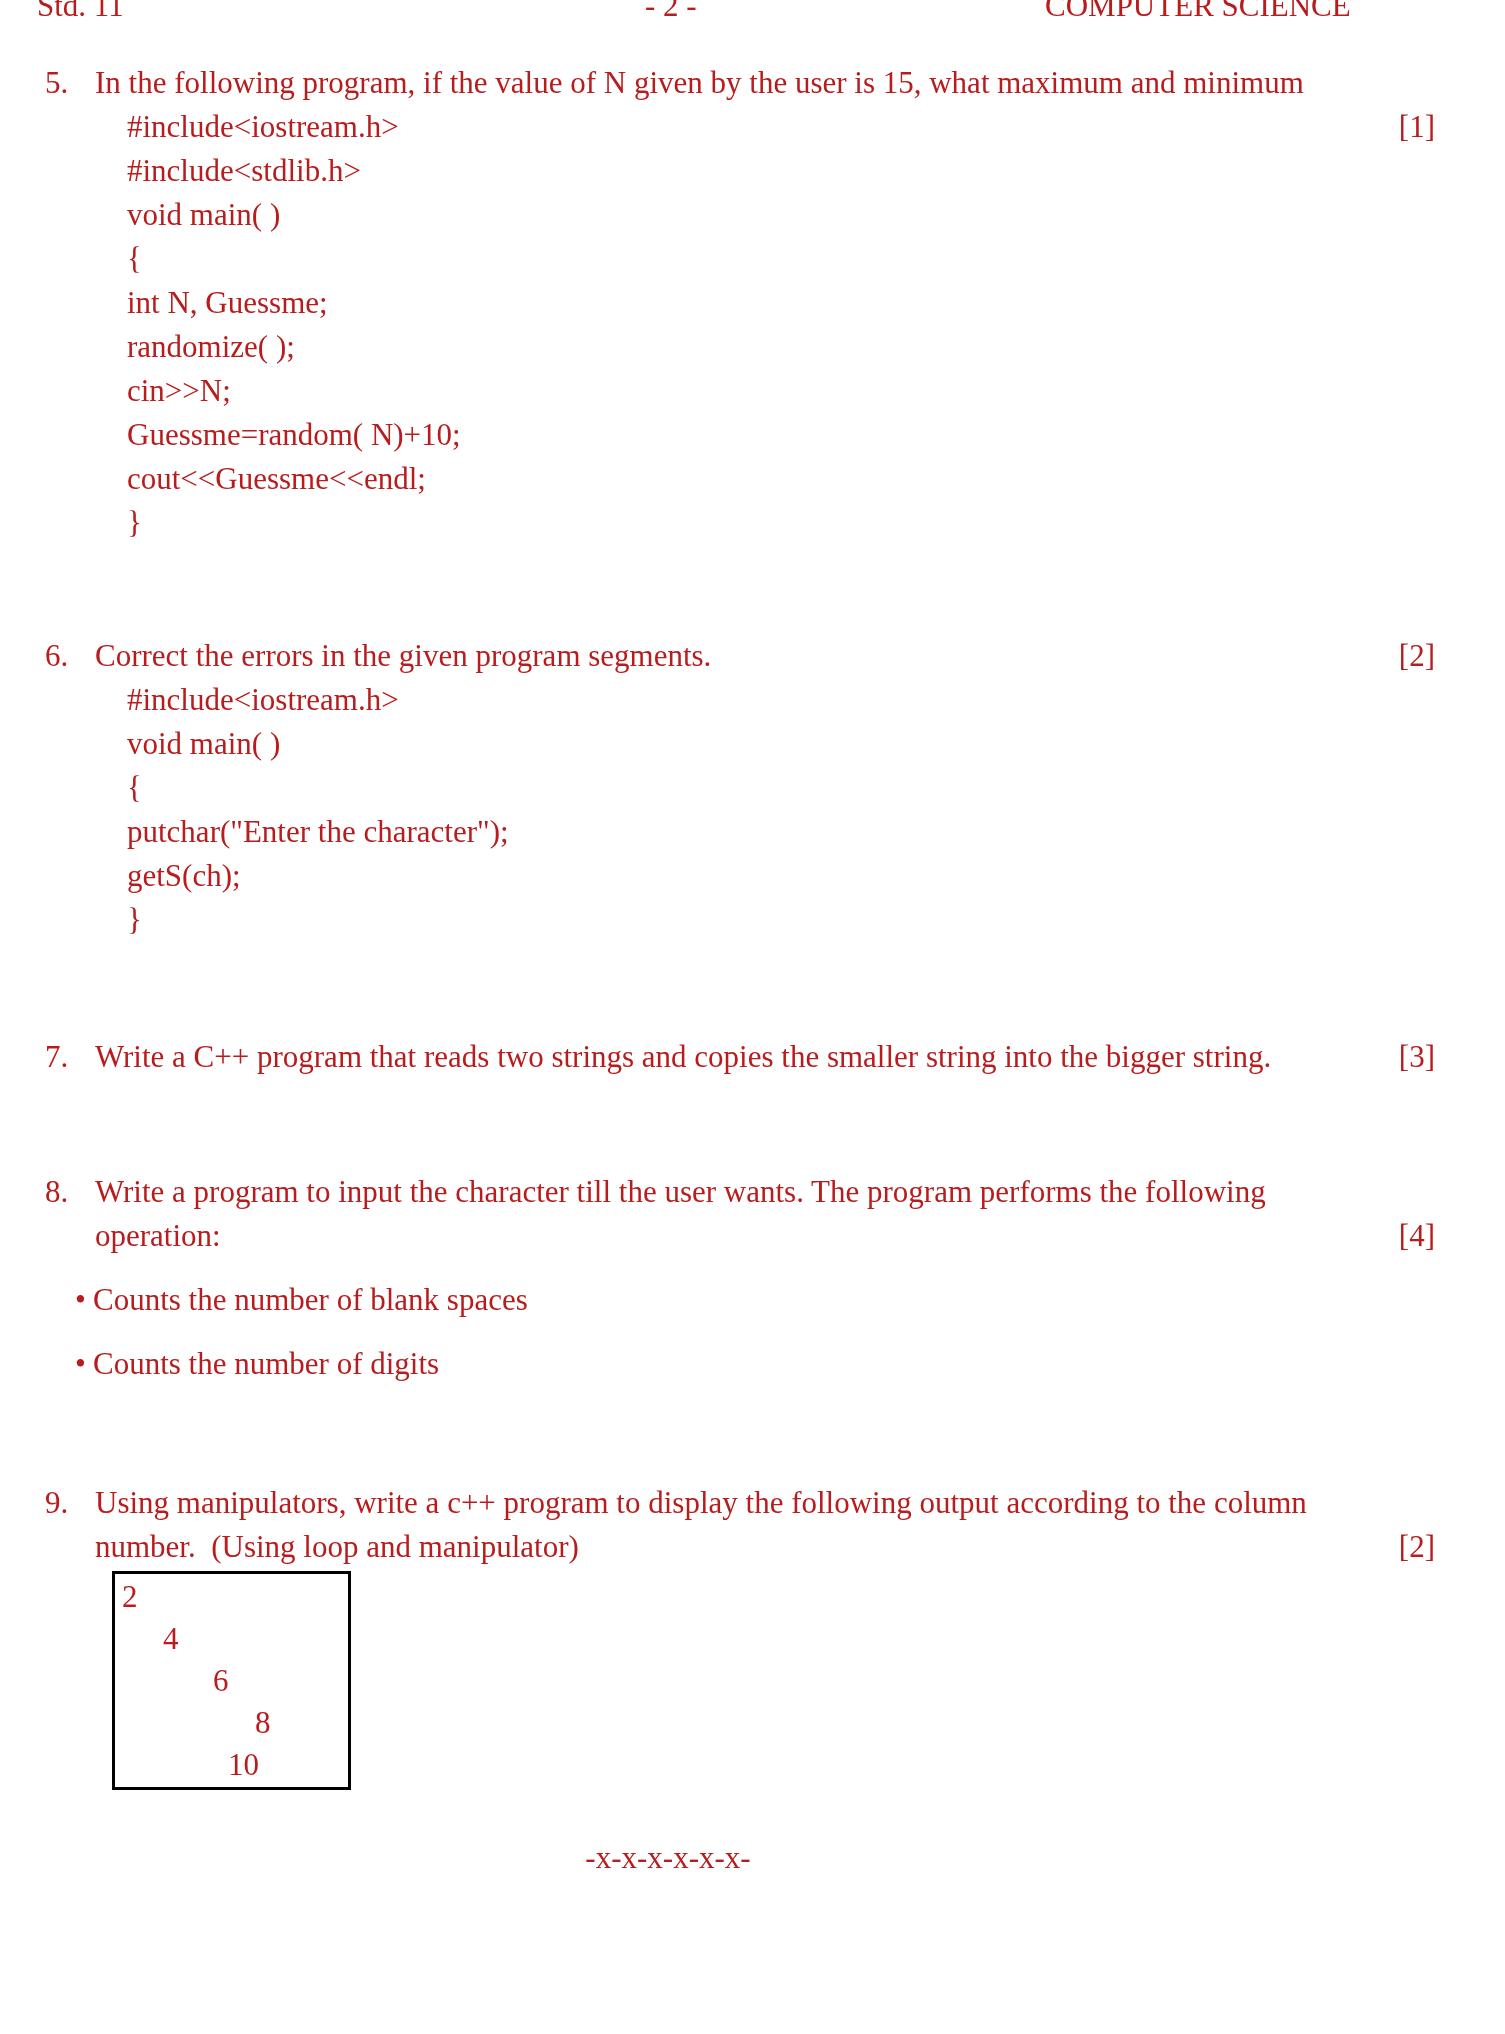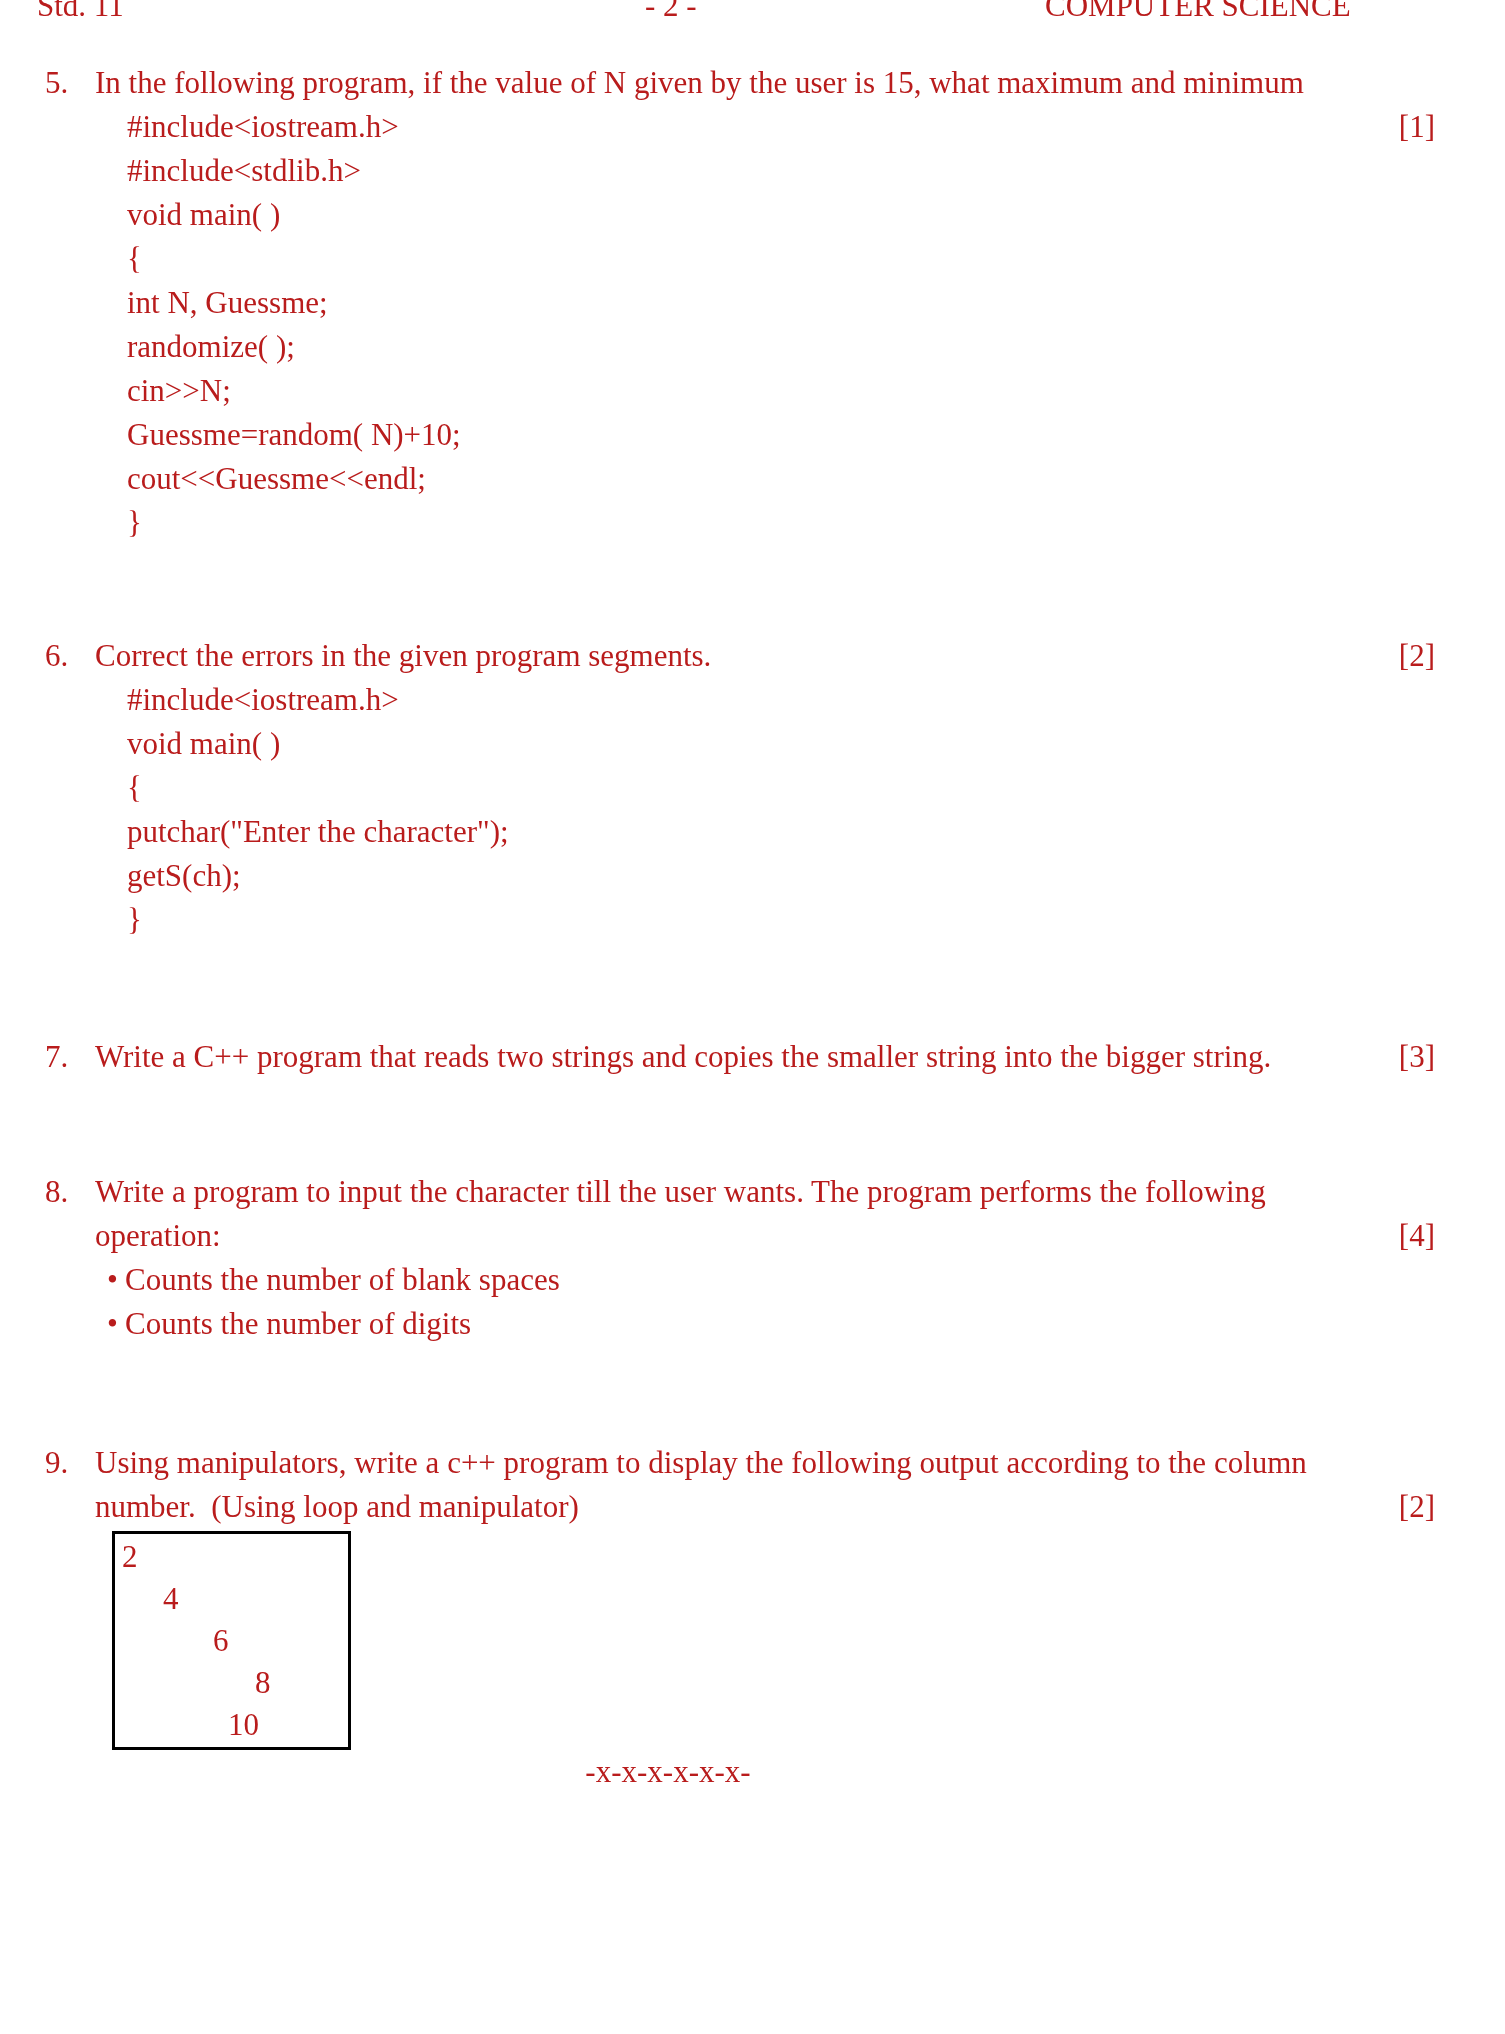--- a/index.html
+++ b/index.html
@@ -22,40 +22,41 @@
 
   .content { position: absolute; top: 61px; left: 0; width: 1505px; }
 
   .qline { position: relative; padding-left: 95px; padding-right: 72px; }
   .qnum  { position: absolute; left: 45px; top: 0; }
   .qtext { white-space: pre-wrap; }
   .marks { position: absolute; right: 70px; top: 0; }
 
   .code-line { padding-left: 127px; white-space: pre-wrap; }
 
-  .bullet-line { padding-left: 107px; }
+  .bullet-line { padding-left: 75px; margin-top: 20px; }
   .bullet-dot { display: inline-block; width: 18px; }
 
   .q6 { margin-top: 89px; }
   .q7 { margin-top: 93px; }
   .q8 { margin-top: 91px; }
   .q9 { margin-top: 95px; }
 
   .outbox {
     margin-left: 112px;
     margin-top: 2px;
     width: 233px;
     height: 213px;
     border: 3px solid #000000;
     box-sizing: content-box;
   }
   .outbox-row { line-height: 42px; white-space: pre; }
   .outbox-row:first-child { padding-top: 2px; }
 
   .footer {
+    margin-top: 46px;
     width: 1336px;
     text-align: center;
   }
 </style>
 </head>
 <body>
 
 <div class="page">
 
   <div class="hdr">

